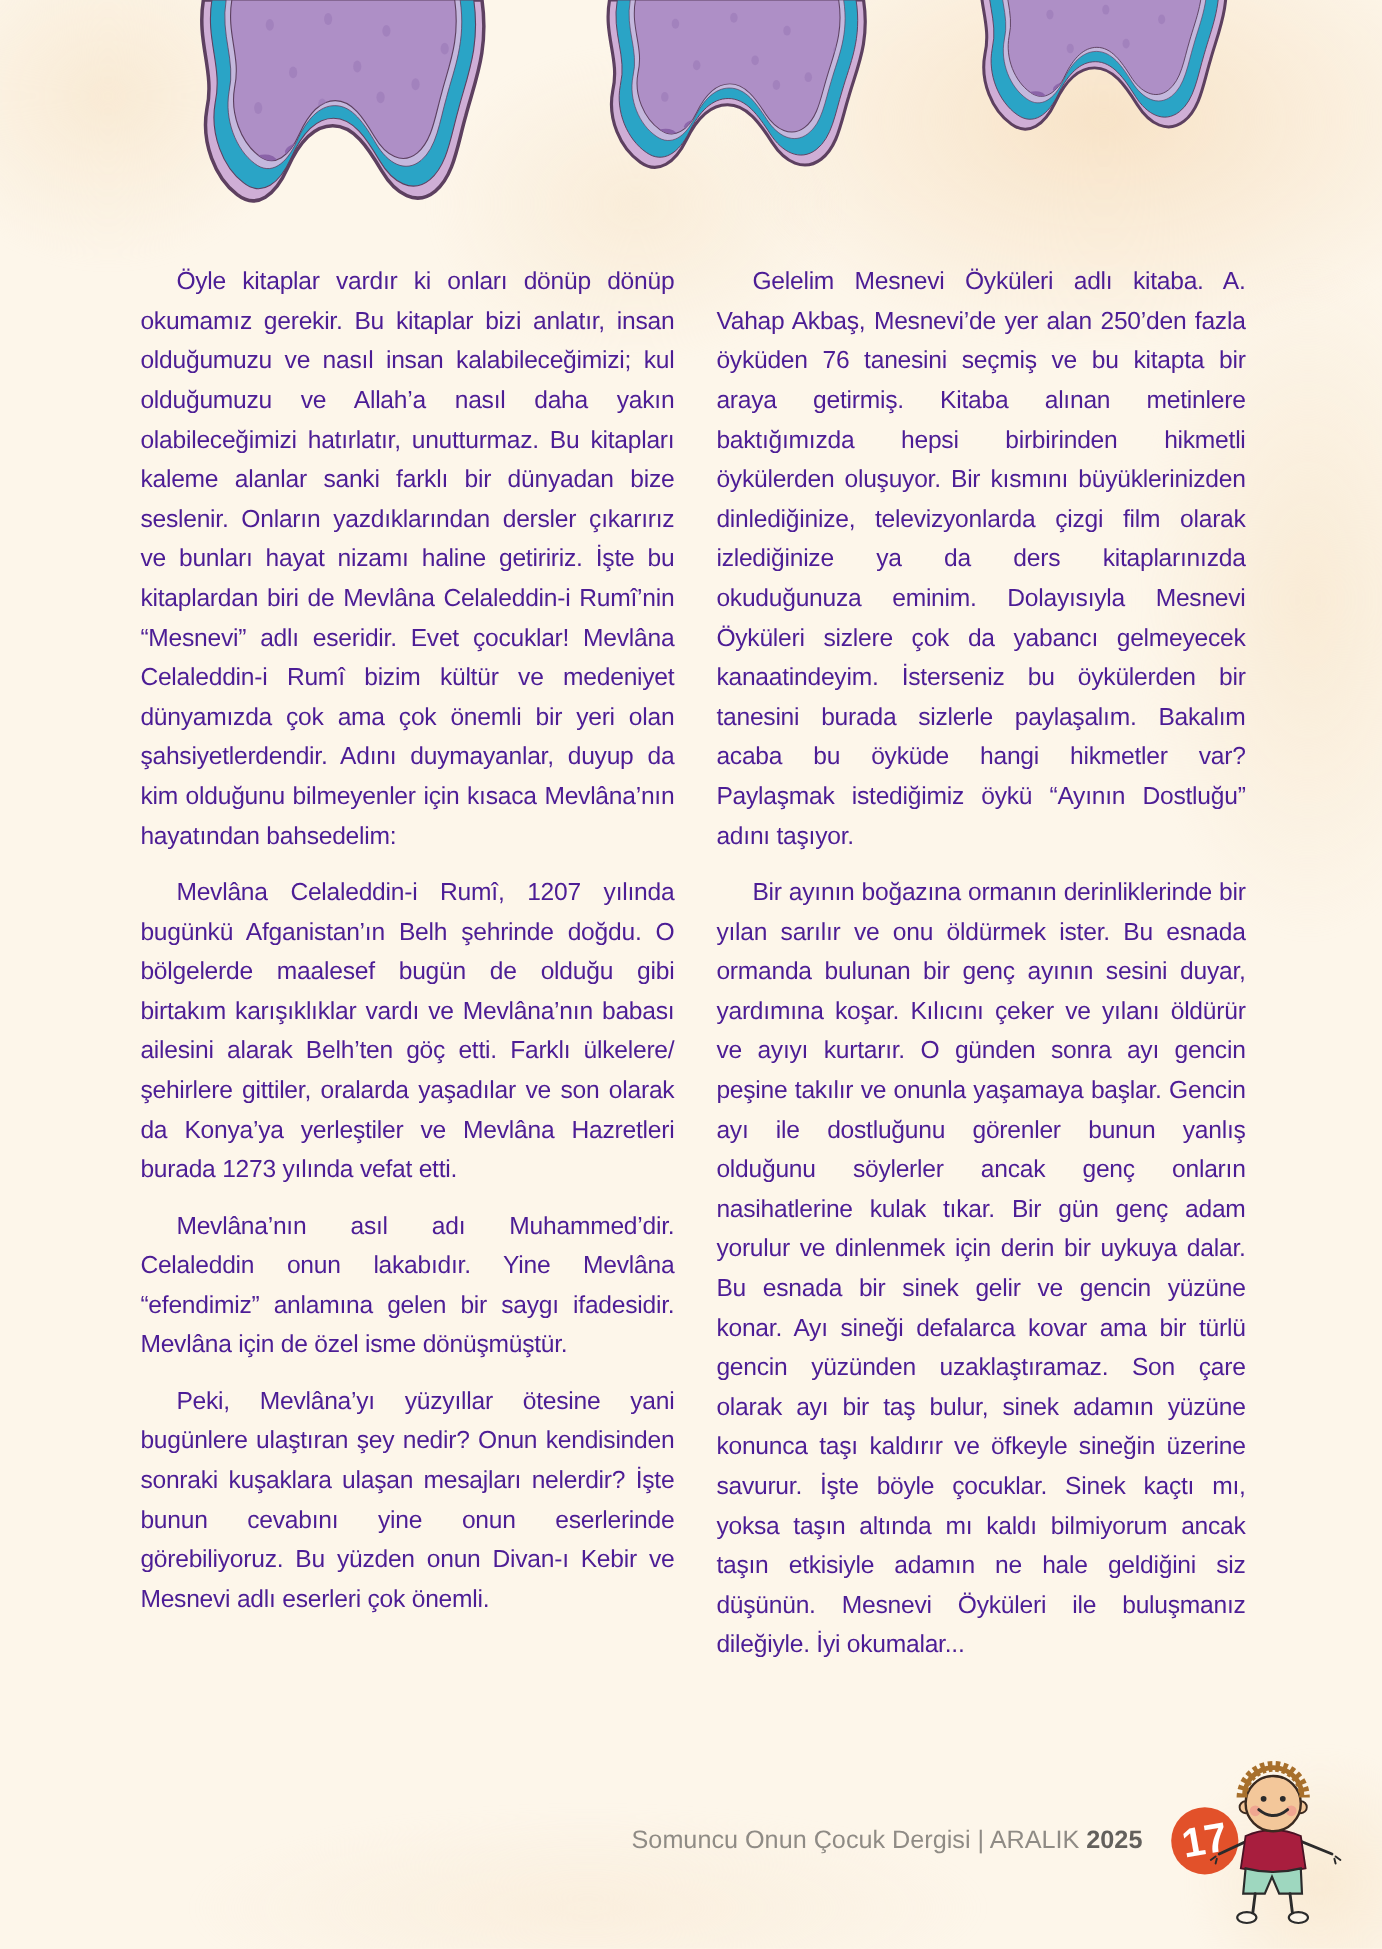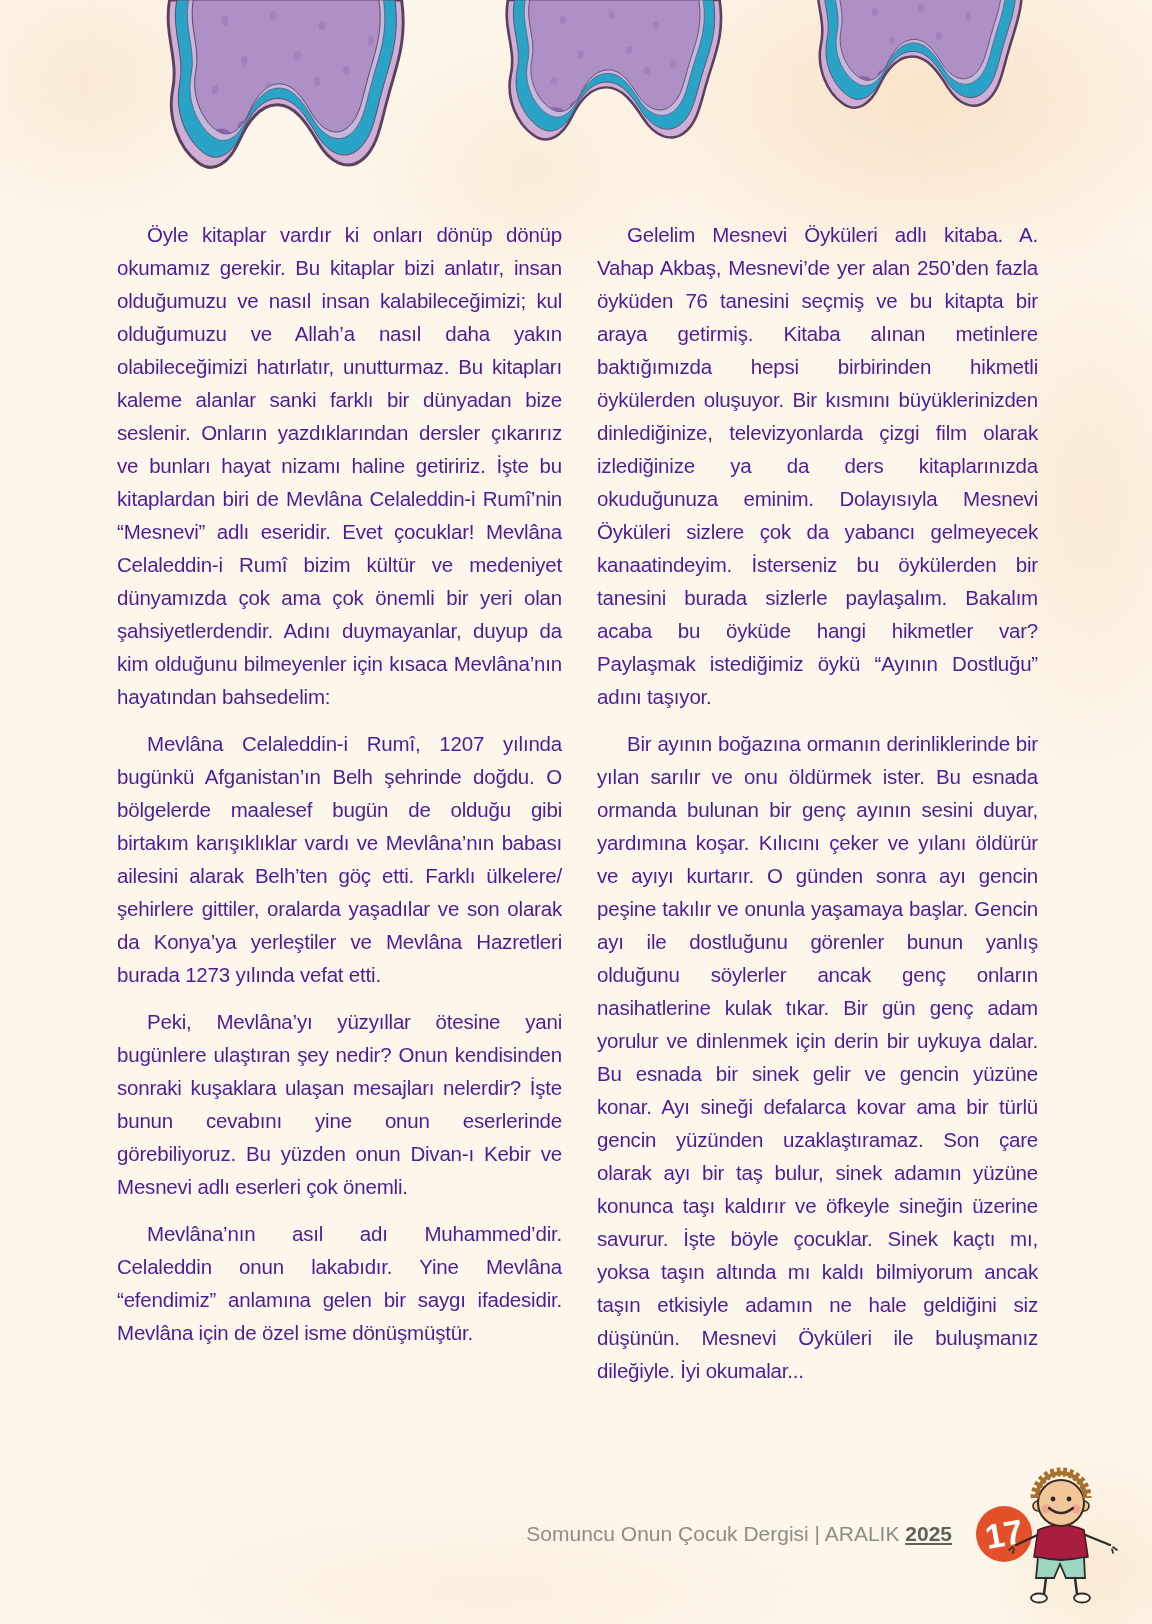--- a/index.html
+++ b/index.html
@@ -14,21 +14,21 @@
   .wc6{left:990px;top:1460px;width:220px;height:220px;background:radial-gradient(closest-side,rgba(247,228,200,.65),rgba(247,228,200,0));}
   .sf{position:absolute;top:0;}
   .sf1{left:152px;width:272px;height:180px;}
   .sf2{left:492px;width:248px;height:150px;}
   .sf3{left:803px;width:237px;height:118px;}
   .content{position:absolute;left:117px;top:218px;width:921px;display:flex;gap:35px;}
   .col{width:445px;color:#4c1d95;font-size:20.5px;line-height:33px;text-align:justify;letter-spacing:-0.2px;hyphens:auto;}
   .col.right{width:441px;}
   .col p{margin:0 0 14px 0;text-indent:30px;}
   .credit{position:absolute;top:1522px;right:200px;font-size:21px;color:#8f8b85;white-space:nowrap;}
-  .credit b{color:#63605c;font-weight:bold;text-decoration:underline;}
+  .credit b{color:#63605c;font-weight:bold;}
   .badge-kid{position:absolute;left:958px;top:1448px;width:185px;height:162px;}
 </style>
 </head>
 <body>
 
 <div class="page">
 
   <div class="wash wc1"></div>
   <div class="wash wc2"></div>
   <div class="wash wc3"></div>
@@ -121,22 +121,22 @@
         <ellipse cx="105" cy="80" rx="3.5" ry="5"></ellipse>
           <ellipse cx="160" cy="75" rx="3.5" ry="5"></ellipse>
       </g>
     </g>
   </svg>
 
   <main class="content">
     <section class="col left">
       <p>Öyle kitaplar vardır ki onları dönüp dönüp okumamız gerekir. Bu kitaplar bizi anlatır, insan olduğumuzu ve nasıl insan kalabileceğimizi; kul olduğumuzu ve Allah’a nasıl daha yakın olabileceğimizi hatırlatır, unutturmaz. Bu kitapları kaleme alanlar sanki farklı bir dünyadan bize seslenir. Onların yazdıklarından dersler çıkarırız ve bunları hayat nizamı haline getiririz. İşte bu kitaplardan biri de Mevlâna Celaleddin-i Rumî’nin “Mesnevi” adlı eseridir. Evet çocuklar! Mevlâna Celaleddin-i Rumî bizim kültür ve medeniyet dünyamızda çok ama çok önemli bir yeri olan şahsiyetlerdendir. Adını duymayanlar, duyup da kim olduğunu bilmeyenler için kısaca Mevlâna’nın hayatından bahsedelim:</p>
       <p>Mevlâna Celaleddin-i Rumî, 1207 yılında bugünkü Afganistan’ın Belh şehrinde doğdu. O bölgelerde maalesef bugün de olduğu gibi birtakım karışıklıklar vardı ve Mevlâna’nın babası ailesini alarak Belh’ten göç etti. Farklı ülkelere/şehirlere gittiler, oralarda yaşadılar ve son olarak da Konya’ya yerleştiler ve Mevlâna Hazretleri burada 1273 yılında vefat etti.</p>
+      <p>Mevlâna’nın asıl adı Muhammed’dir. Celaleddin onun lakabıdır. Yine Mevlâna “efendimiz” anlamına gelen bir saygı ifadesidir. Mevlâna için de özel isme dönüşmüştür.</p>
       <p>Peki, Mevlâna’yı yüzyıllar ötesine yani bugünlere ulaştıran şey nedir? Onun kendisinden sonraki kuşaklara ulaşan mesajları nelerdir? İşte bunun cevabını yine onun eserlerinde görebiliyoruz. Bu yüzden onun Divan-ı Kebir ve Mesnevi adlı eserleri çok önemli.</p>
-      <p>Mevlâna’nın asıl adı Muhammed’dir. Celaleddin onun lakabıdır. Yine Mevlâna “efendimiz” anlamına gelen bir saygı ifadesidir. Mevlâna için de özel isme dönüşmüştür.</p>
     </section>
     <section class="col right">
       <p>Gelelim Mesnevi Öyküleri adlı kitaba. A. Vahap Akbaş, Mesnevi’de yer alan 250’den fazla öyküden 76 tanesini seçmiş ve bu kitapta bir araya getirmiş. Kitaba alınan metinlere baktığımızda hepsi birbirinden hikmetli öykülerden oluşuyor. Bir kısmını büyüklerinizden dinlediğinize, televizyonlarda çizgi film olarak izlediğinize ya da ders kitaplarınızda okuduğunuza eminim. Dolayısıyla Mesnevi Öyküleri sizlere çok da yabancı gelmeyecek kanaatindeyim. İsterseniz bu öykülerden bir tanesini burada sizlerle paylaşalım. Bakalım acaba bu öyküde hangi hikmetler var? Paylaşmak istediğimiz öykü “Ayının Dostluğu” adını taşıyor.</p>
       <p>Bir ayının boğazına ormanın derinliklerinde bir yılan sarılır ve onu öldürmek ister. Bu esnada ormanda bulunan bir genç ayının sesini duyar, yardımına koşar. Kılıcını çeker ve yılanı öldürür ve ayıyı kurtarır. O günden sonra ayı gencin peşine takılır ve onunla yaşamaya başlar. Gencin ayı ile dostluğunu görenler bunun yanlış olduğunu söylerler ancak genç onların nasihatlerine kulak tıkar. Bir gün genç adam yorulur ve dinlenmek için derin bir uykuya dalar. Bu esnada bir sinek gelir ve gencin yüzüne konar. Ayı sineği defalarca kovar ama bir türlü gencin yüzünden uzaklaştıramaz. Son çare olarak ayı bir taş bulur, sinek adamın yüzüne konunca taşı kaldırır ve öfkeyle sineğin üzerine savurur. İşte böyle çocuklar. Sinek kaçtı mı, yoksa taşın altında mı kaldı bilmiyorum ancak taşın etkisiyle adamın ne hale geldiğini siz düşünün. Mesnevi Öyküleri ile buluşmanız dileğiyle. İyi okumalar...</p>
     </section>
   </main>
 
   <div class="credit"><span>Somuncu Onun Çocuk Dergisi | ARALIK</span> <b>2025</b></div>
 
   <svg class="badge-kid" viewBox="0 0 185 162" aria-hidden="false">

